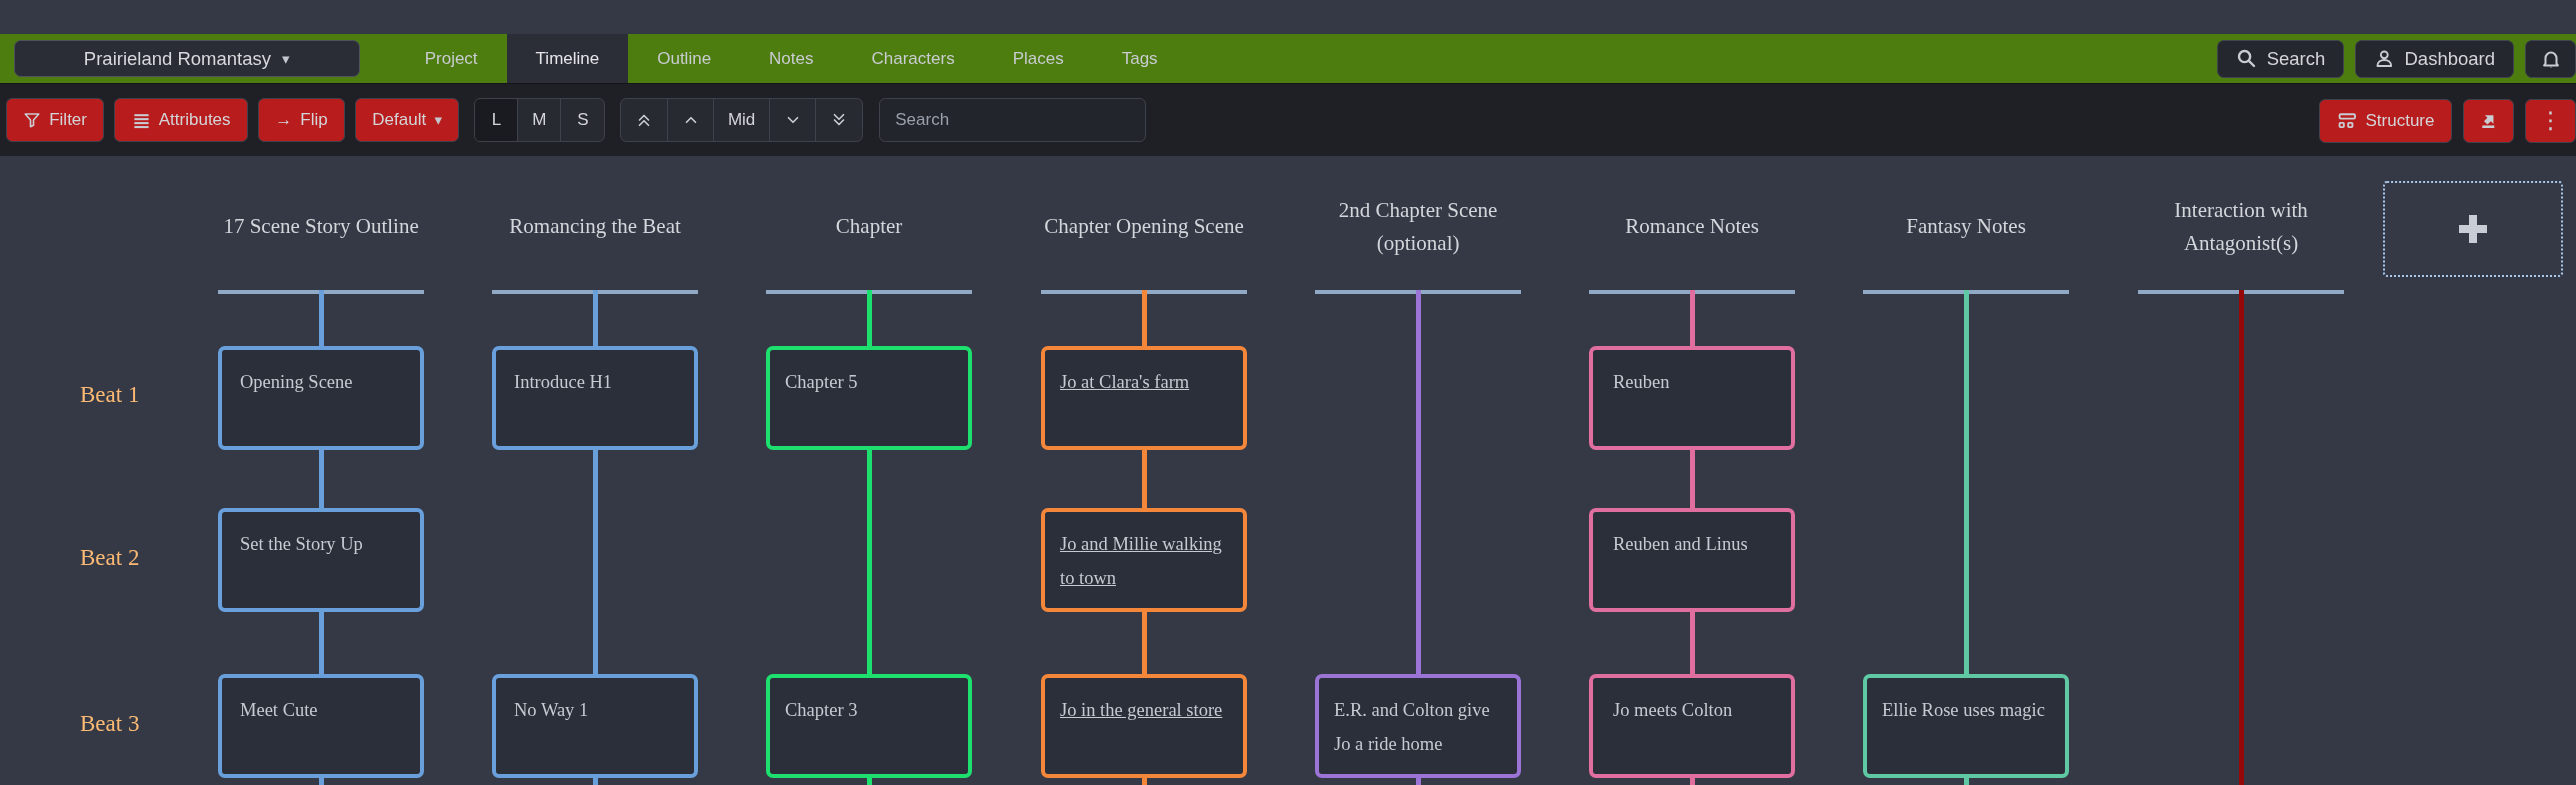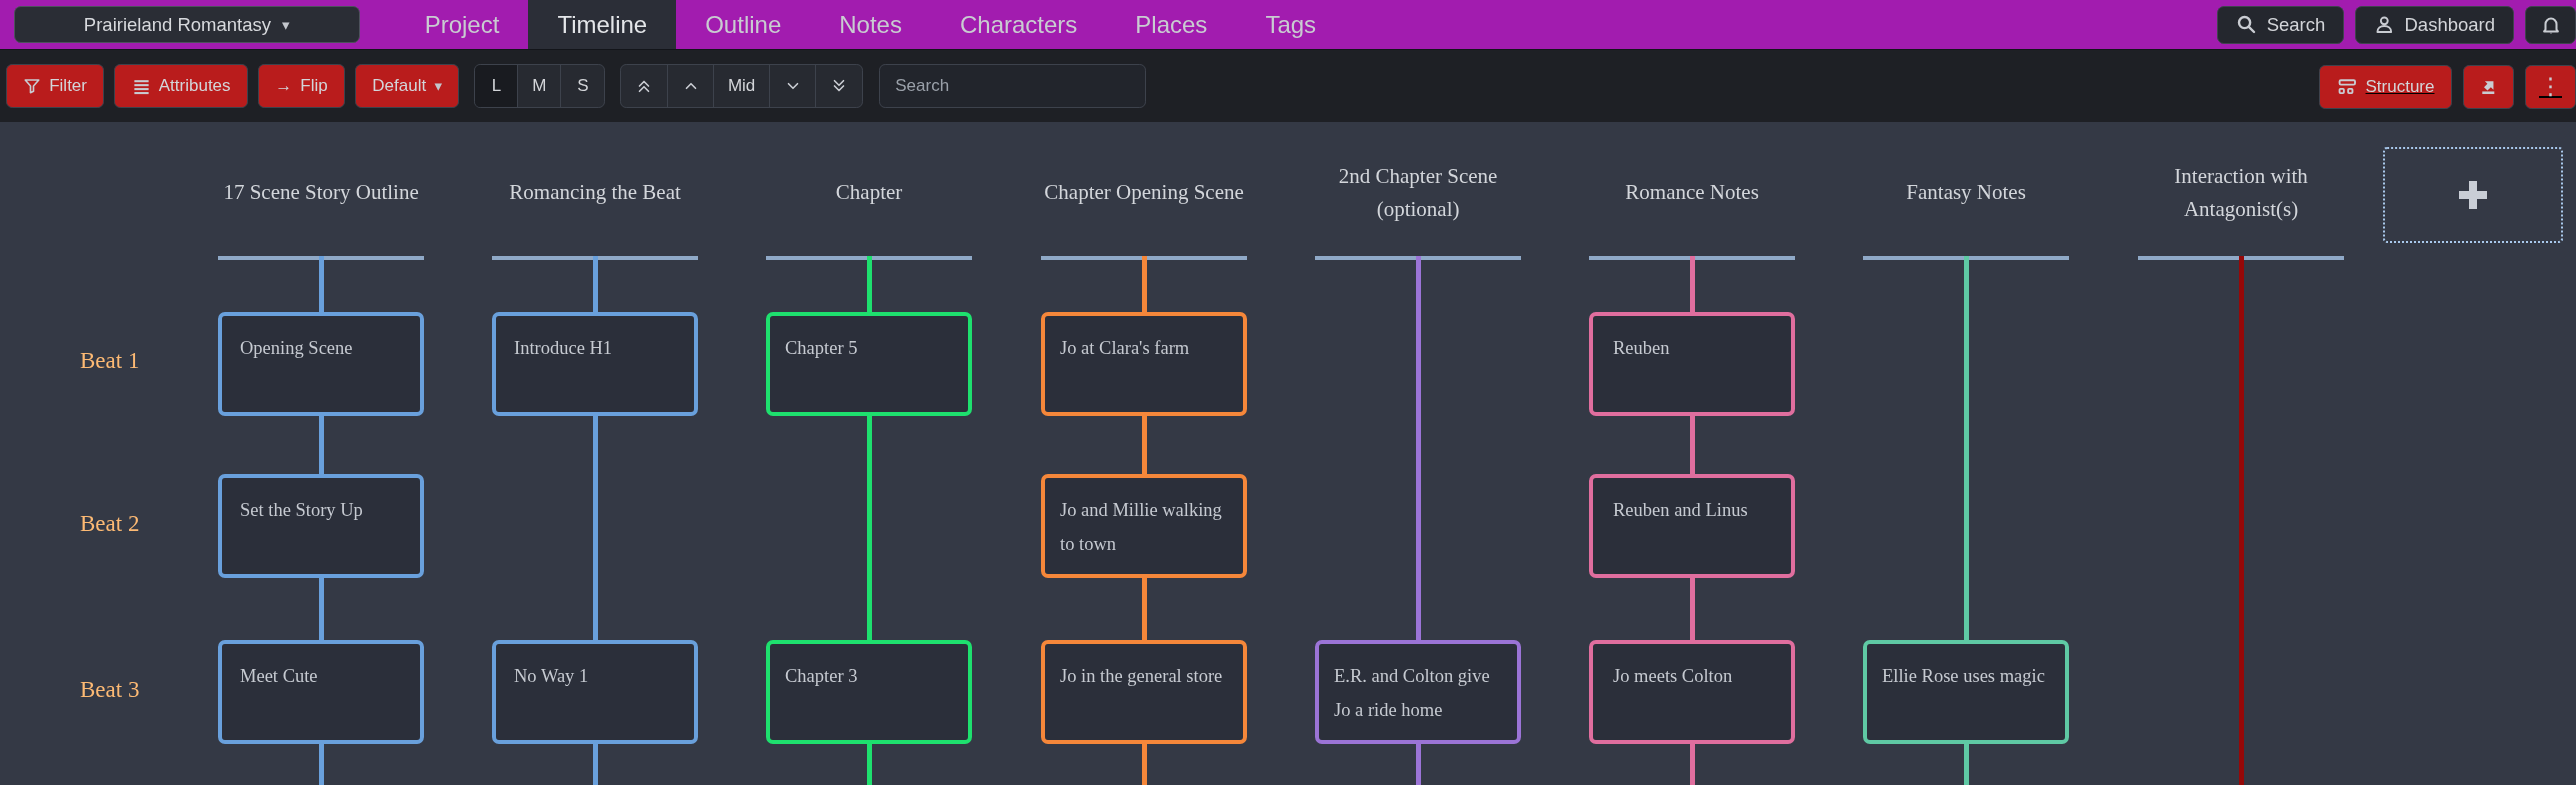--- a/index.html
+++ b/index.html
@@ -1,29 +1,29 @@
 <!DOCTYPE html>
 <html style="font-size:11px"><head>
 <meta charset="utf-8">
 <style>
   * { margin:0; padding:0; box-sizing:border-box; }
   html,body { width:2576px; height:786px; overflow:hidden; background:#343945;
               font-family:"Liberation Sans", sans-serif; }
 
   
-  .navbar { position:relative; width:100%; height:49px; background:#a21caf;
-            display:flex; align-items:center; }
+  .navbar { position:relative; width:100%; height:49px; background:#4d7c0f;
+            display:flex; align-items:center;margin-top:34px; }
   .switcher { margin-left:13.7px; height:37px; min-width:346px; padding:0 18px;
               display:flex; align-items:center; justify-content:center; gap:11px;
               background:#2a2d35; border:1.4px solid #4d525c; border-radius:6.9px;
               color:#d7d9dd; font-size:18.5px; cursor:pointer; }
   .caret { font-size:15px; color:#c3c6cc; }
   .tabs { display:flex; height:100%; margin-left:36px; }
   .tab { height:100%; display:flex; align-items:center; padding:0 29px;
-         color:#c9ccd1; font-size:24px; cursor:pointer; }
+         color:#c9ccd1; font-size:17px; cursor:pointer; }
   .tab.active { background:#2b2e37; color:#e4e6e9; }
   .nav-right { position:absolute; right:0; top:0; height:49px; display:flex;
                align-items:center; gap:11px; padding-right:0; }
   .nav-btn { height:38px; padding:0 18px; display:flex; align-items:center; gap:9.6px;
              background:#24272e; border:1.4px solid #3f444e; border-radius:6.9px;
              color:#d3d5d9; font-size:18.5px; cursor:pointer; white-space:nowrap; }
   .nav-btn.icon-only { width:51px; justify-content:center; padding:0; flex:none; }
   .nav-btn svg { flex:none; }
 
   
@@ -36,21 +36,21 @@
                border-radius:6.2px; overflow:hidden; background:#272a31; }
   .seg { min-width:43px; padding:0 13.7px; display:flex; align-items:center; justify-content:center;
          color:#d3d5d9; font-size:17px; border-right:1.4px solid #3d424c; cursor:pointer; }
   .seg:last-child { border-right:none; }
   .seg.active { background:#191b20; }
   .tb-search { height:44px; width:267px; margin-left:16.5px; background:#22252c;
                border:1.4px solid #3d424c; border-radius:6.2px; color:#d3d5d9;
                font-size:17px; padding:0 15px; font-family:"Liberation Sans",sans-serif; }
   .tb-search::placeholder { color:#9aa0a9; }
   .tb-right { position:absolute; right:0; top:0; height:73px; display:flex;
-              align-items:center;text-decoration:underline; }
+              align-items:center; }
   .tb-right .tb-btn { margin-left:0; margin-right:11px; }
   .tb-btn.sq { width:51px; padding:0; justify-content:center; flex:none; }
   .kebab-glyph { font-size:23px; line-height:1; color:#c9ccd2; letter-spacing:0; }
 
   
   .timeline { position:relative; width:2576px; height:664px; background:#343945;
               font-family:"Liberation Serif", serif; }
   .beat-label { position:absolute; left:80px; width:137px; text-align:left;
                 color:#fdba74; font-size:23px; }
   .col { position:absolute; top:0; width:274px; height:100%; }
@@ -62,21 +62,21 @@
   .v-line { position:absolute; top:134px; bottom:0; left:135px; width:4.8px; z-index:1; }
   .card { position:absolute; left:34px; width:206px; height:104px; z-index:2;
           background:#2b2f3a; border:4.8px solid #888; border-radius:6.9px;
           padding:15px 15px; color:#c6cad1; font-size:18.5px; line-height:1.85;
           cursor:pointer; overflow:hidden; }
   .r1 { top:190px; } .r2 { top:352px; } .r3 { top:518px; }
   .lbl1 { top:226px; } .lbl2 { top:389px; } .lbl3 { top:555px; }
 
   .c-blue   { border-color:#69a0dc;padding-left:18px; } .l-blue   { background:#69a0dc; }
   .c-green  { border-color:#1ee06e; } .l-green  { background:#1ee06e; }
-  .c-orange { border-color:#f5873a; } .l-orange { background:#f5873a; }
+  .c-orange { border-color:#f5873a;text-decoration:underline; } .l-orange { background:#f5873a; }
   .c-purple { border-color:#9b74d6; } .l-purple { background:#9b74d6; }
   .c-pink   { border-color:#e06e9e;padding-left:20px; } .l-pink   { background:#e06e9e; }
   .c-teal   { border-color:#5fc9a4; } .l-teal   { background:#5fc9a4; }
   .l-red    { background:#960808; }
 
   .add-col { position:absolute; left:2383px; top:25px; width:180px; height:96px;
              border:2.7px dotted #a9c9ec; border-radius:4.1px; display:flex;
              align-items:center; justify-content:center; cursor:pointer; }
   .plus-icon { position:relative; width:27.4px; height:27.4px; }
   .plus-icon::before, .plus-icon::after { content:""; position:absolute; background:#c9ced6; }

